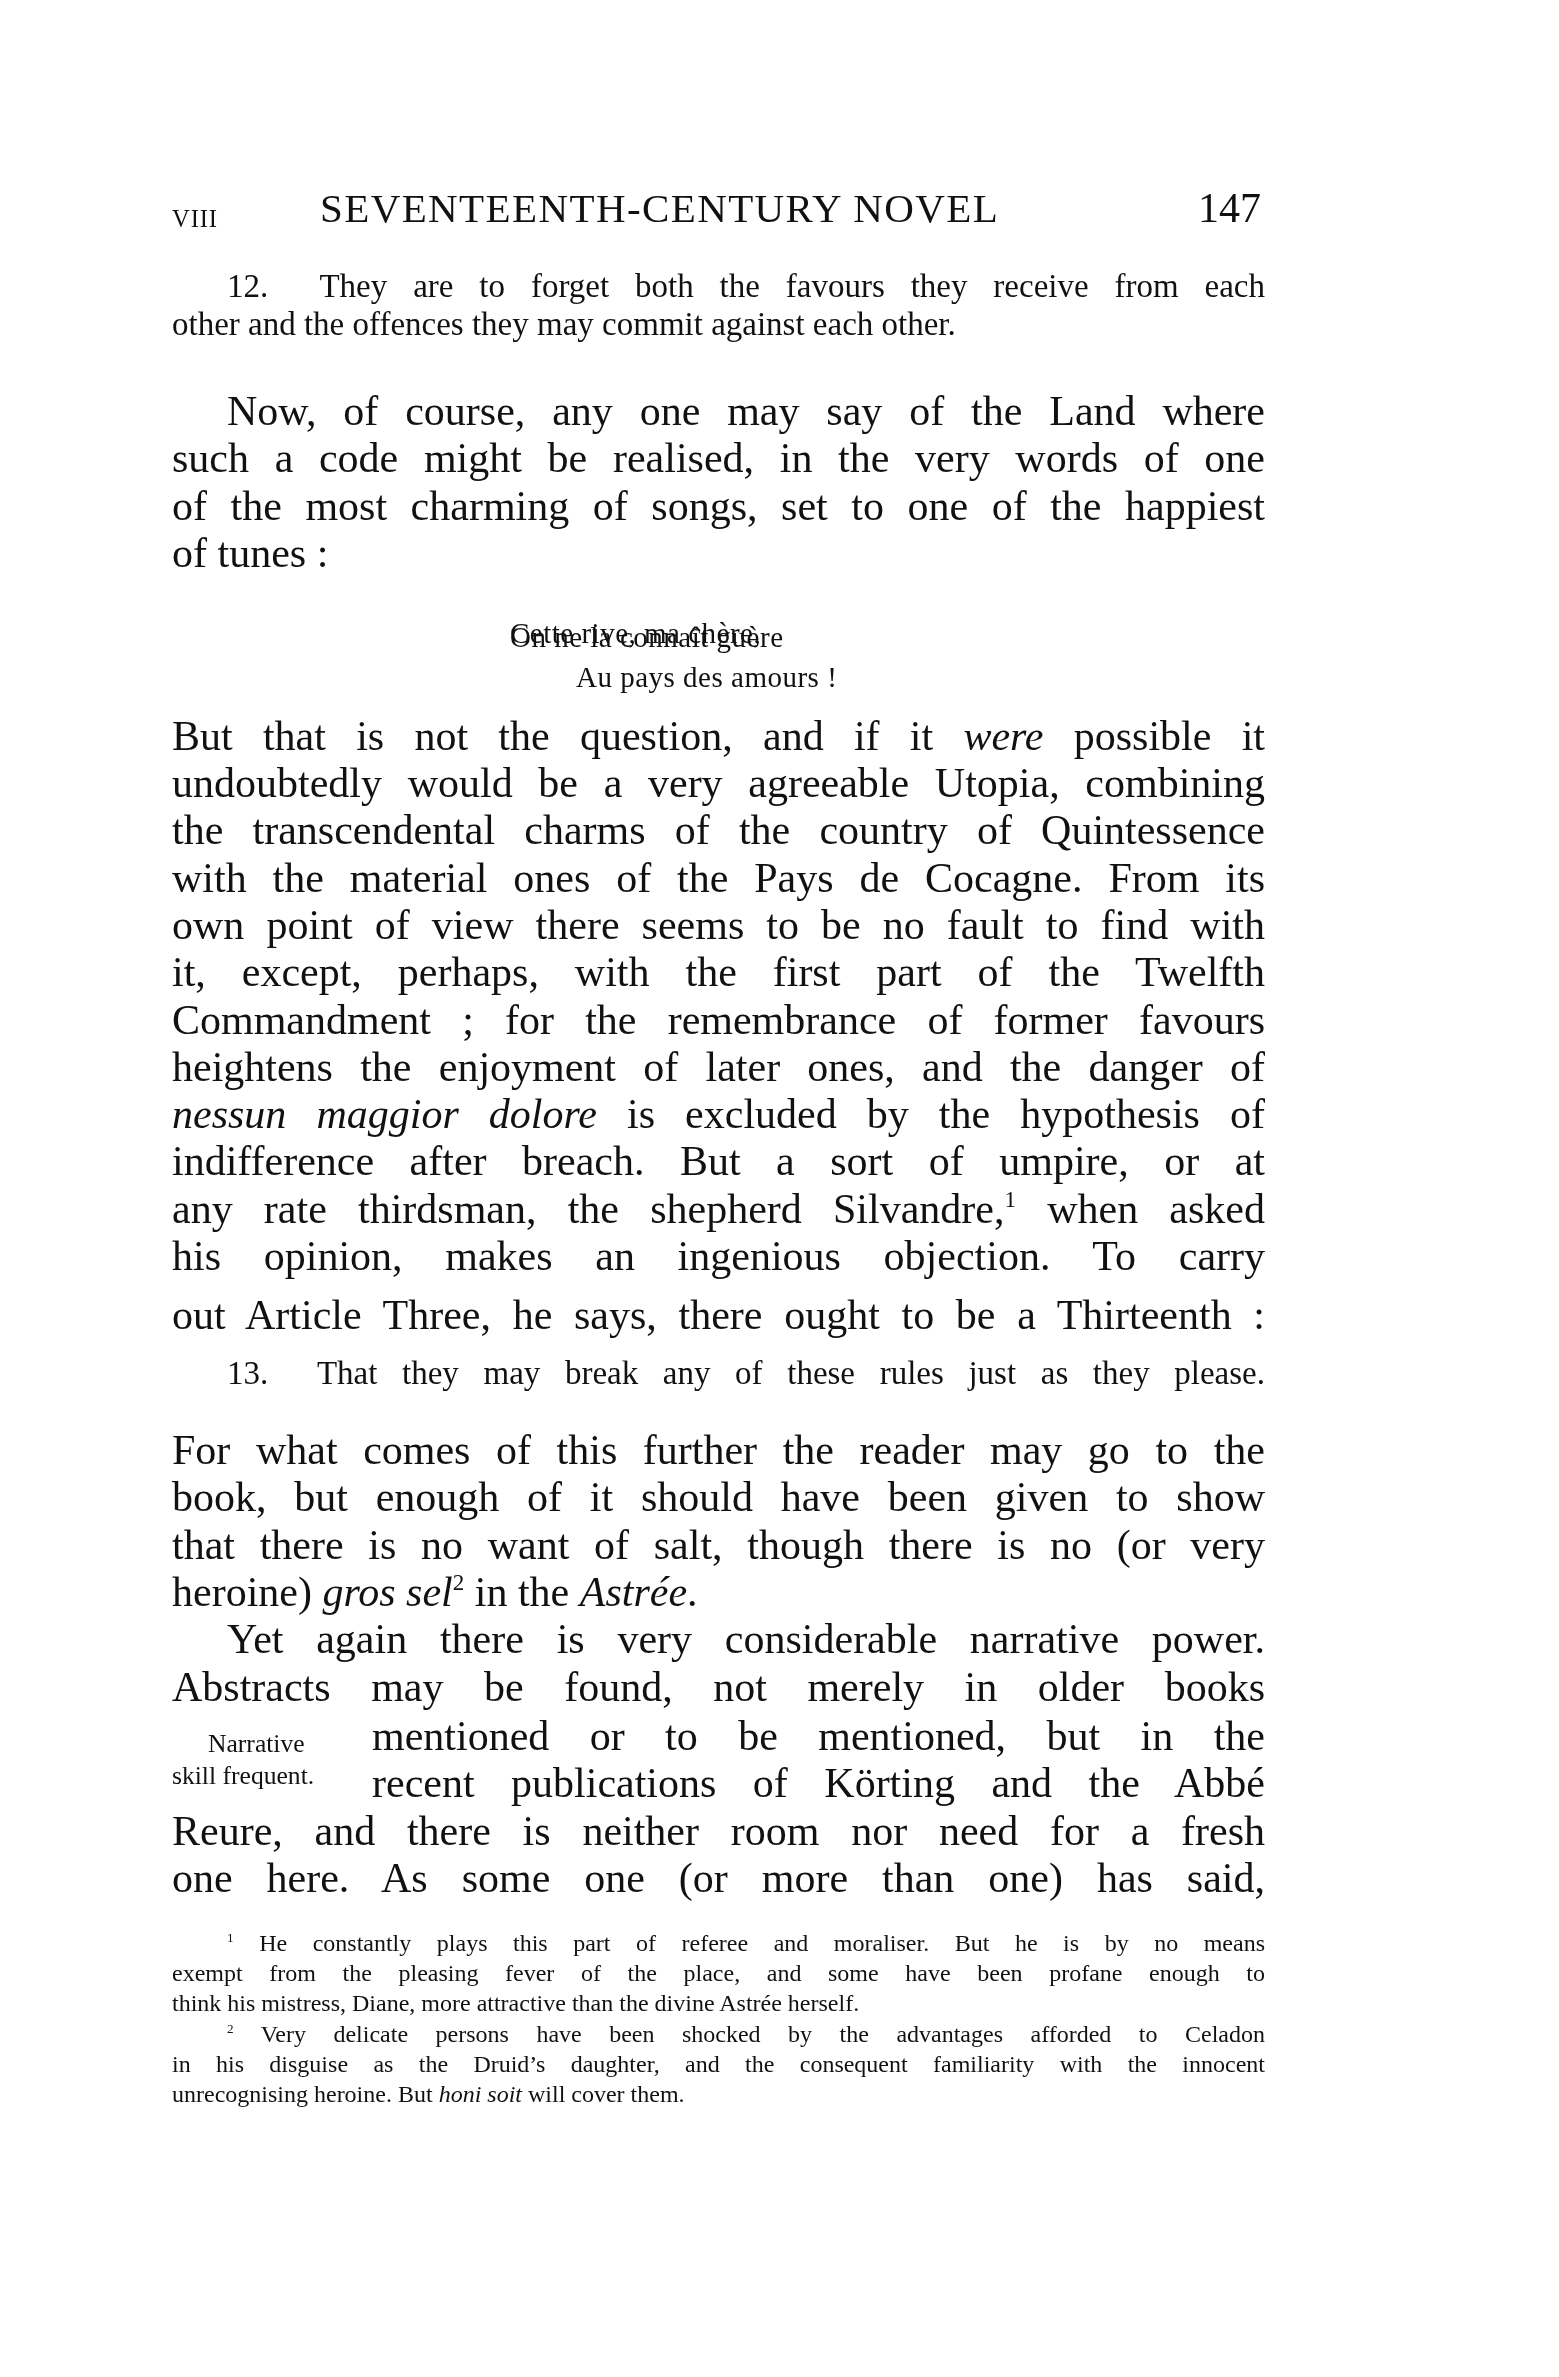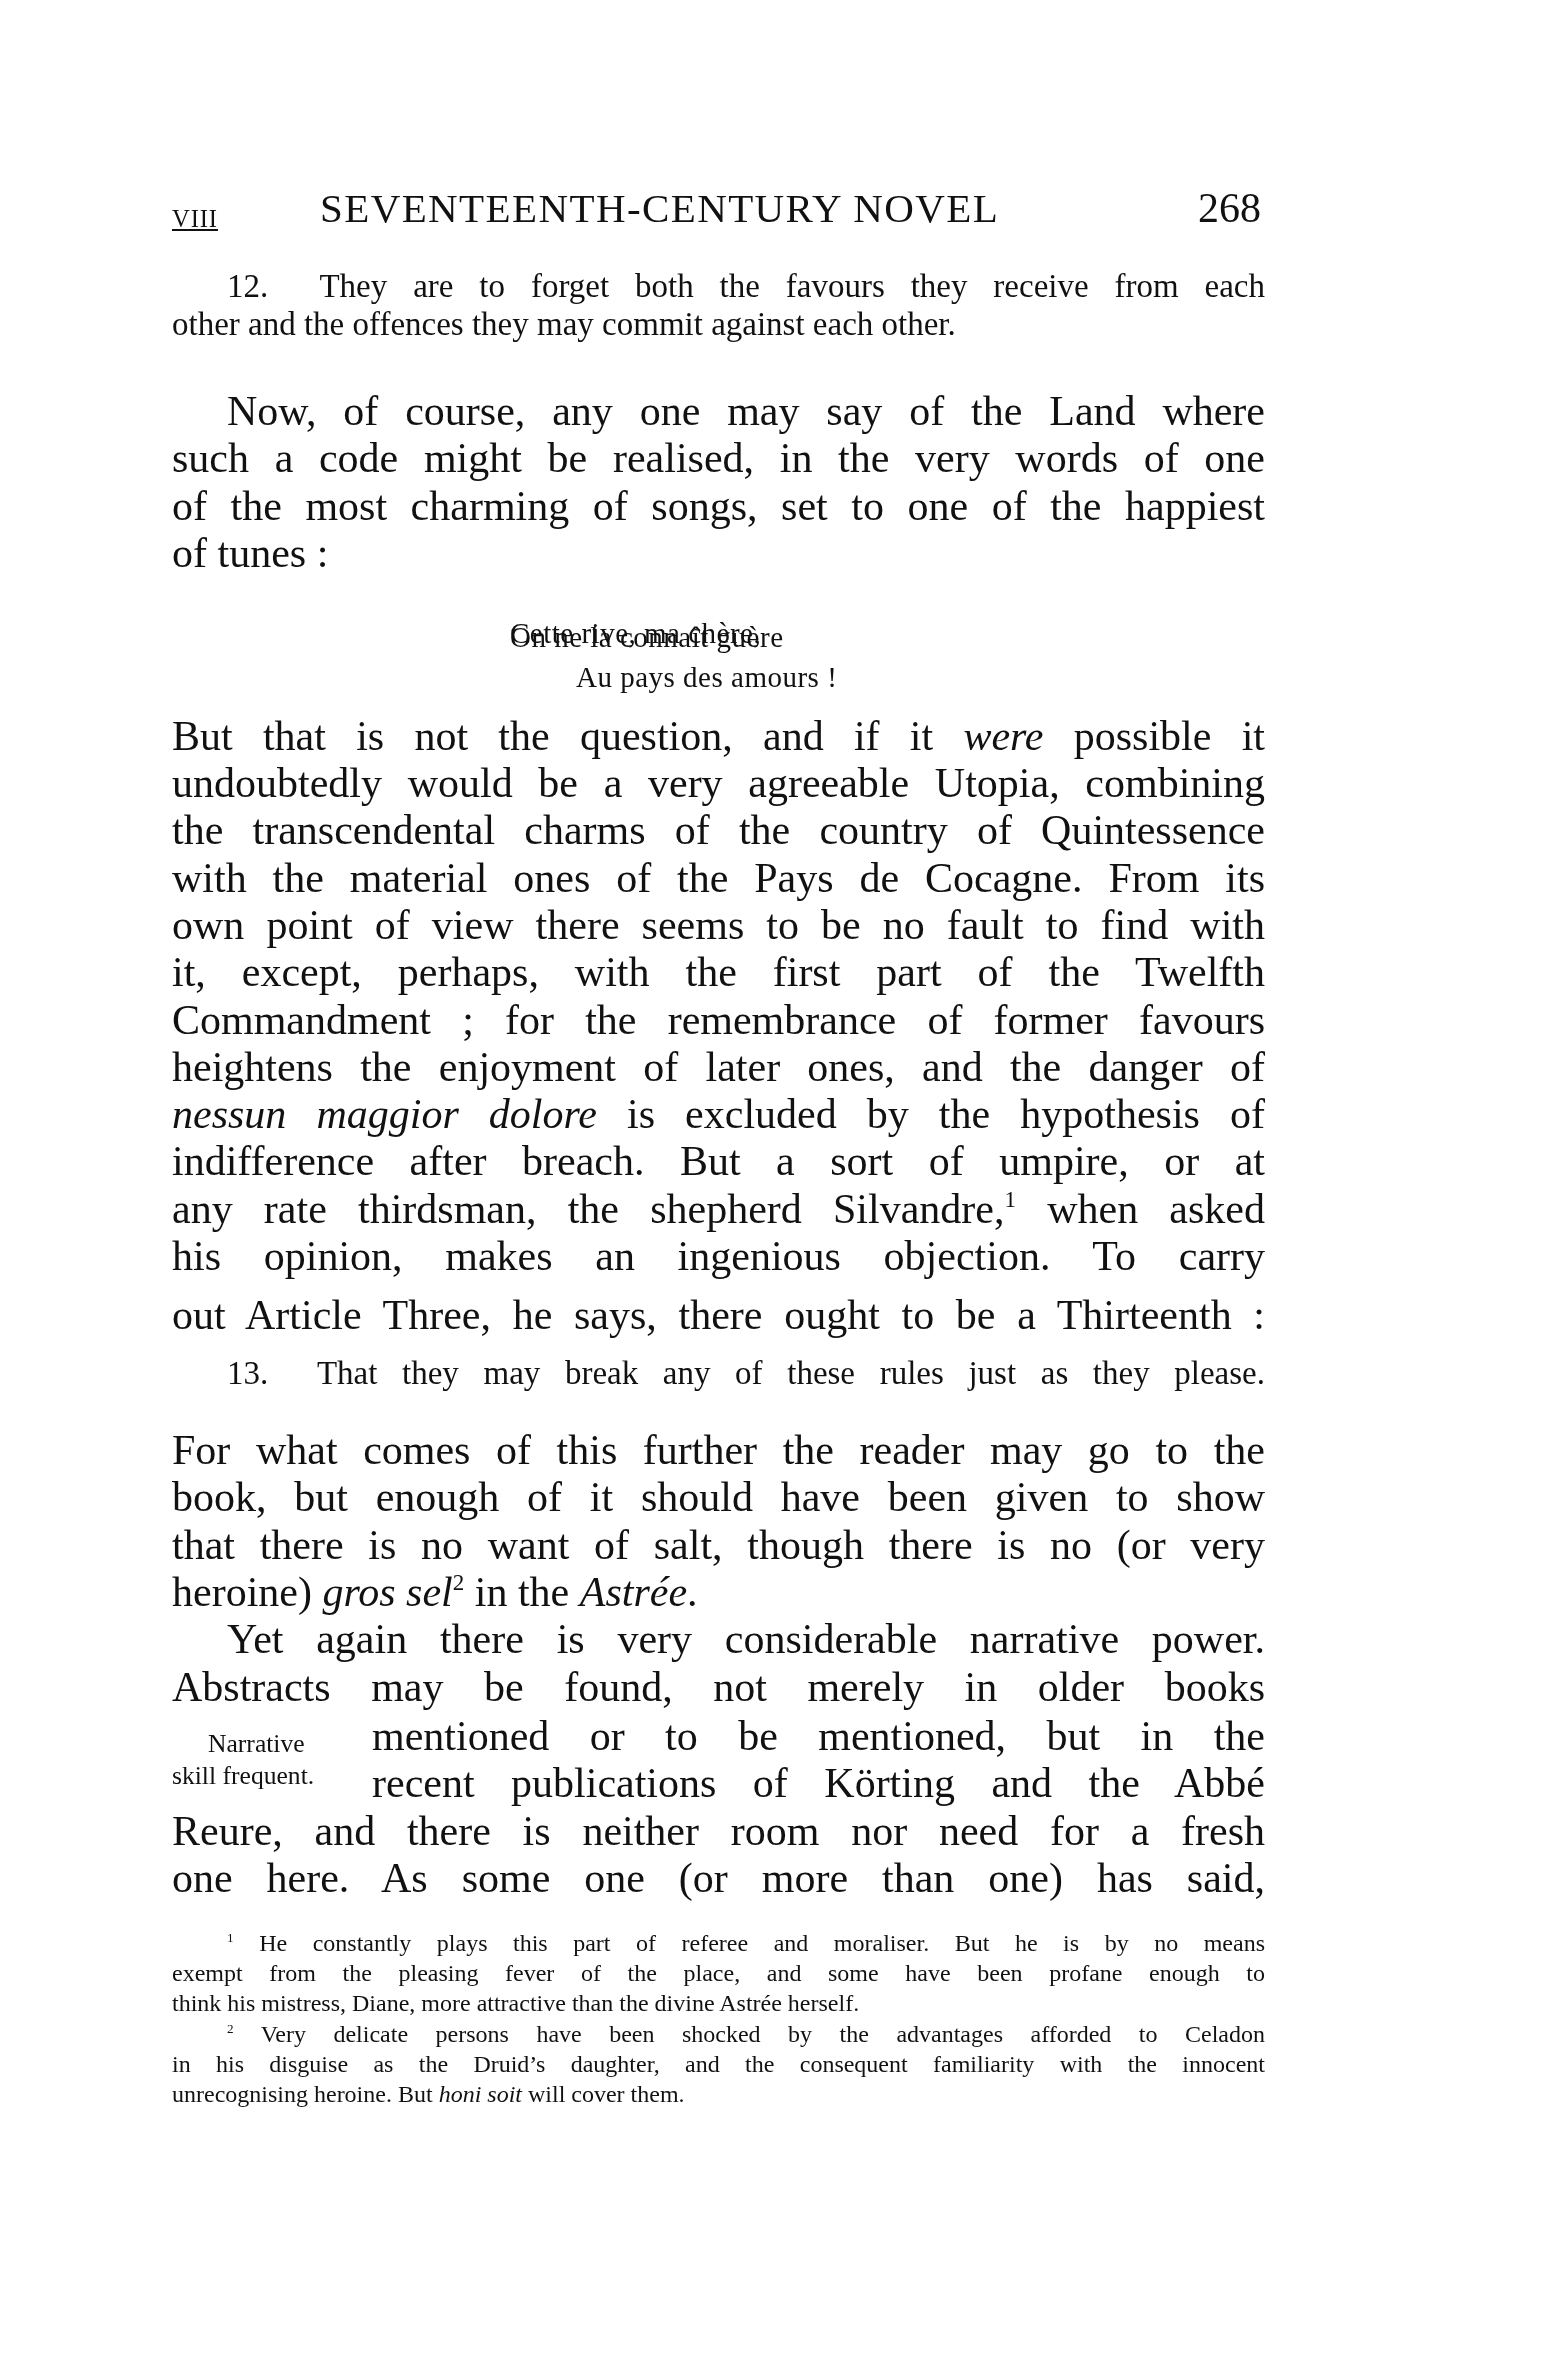--- a/index.html
+++ b/index.html
@@ -3,40 +3,40 @@
 <meta charset="utf-8">
 <style>
   html, body { margin: 0; padding: 0; background: #ffffff; }
   body { width: 1560px; height: 2377px; position: relative; overflow: hidden;
          font-family: "Liberation Serif", "DejaVu Serif", serif; color: #111; }
   .page { position: absolute; left: 0; top: 0; width: 1560px; height: 2377px; background: #fff; }
   .ln { position: absolute; left: 172px; width: 1093px; white-space: nowrap;
         font-size: 42px; line-height: 47px; height: 47px; }
   .just { text-align: justify; text-align-last: justify; }
   .hdr { position: absolute; top: 185px; height: 47px; line-height: 47px; white-space: nowrap; }
-  .hdr-chap { left: 172px; font-size: 24.6px; font-variant: small-caps; letter-spacing: 0.9px; top: 195px; text-decoration: underline; }
+  .hdr-chap { left: 172px; font-size: 24.6px; font-variant: small-caps; letter-spacing: 0.9px; top: 195px; }
   .hdr-title { left: 320px; font-size: 41px; letter-spacing: 1.4px; }
   .hdr-page { left: 1198px; font-size: 42px; }
   .sm { position: absolute; left: 172px; width: 1093px; white-space: nowrap; font-size: 33px; line-height: 38px; height: 38px; }
   .verse { position: absolute; white-space: nowrap; font-size: 29px; line-height: 34px; letter-spacing: 0.5px; }
   .fn { position: absolute; left: 172px; width: 1093px; white-space: nowrap; font-size: 24px; line-height: 30px; height: 30px; }
   .marg { position: absolute; white-space: nowrap; font-size: 25.6px; line-height: 32px; }
   .ind { left: 227px; width: 1038px; }
   .ind-narr { left: 372px; width: 893px; }
   i { font-style: italic; }
   sup { font-size: 0.55em; vertical-align: 0.7em; line-height: 0; }
 </style>
 </head>
 <body>
 
 <div class="page">
 
   <div class="hdr hdr-chap">VIII</div>
   <div class="hdr hdr-title">SEVENTEENTH-CENTURY NOVEL</div>
-  <div class="hdr hdr-page">268</div>
+  <div class="hdr hdr-page">147</div>
 
   <div class="sm just ind" style="top:267px;"><span>12.</span>&nbsp; <span>They are to forget both the favours they receive from each</span></div>
   <div class="sm" style="top:305px;">other and the offences they may commit against each other.</div>
 
   <div class="ln just ind" style="top:388px;">Now, of course, any one may say of the Land where</div>
   <div class="ln just" style="top:435px;">such a code might be realised, in the very words of one</div>
   <div class="ln" style="top:530px;">of tunes :</div>
   <div class="ln just" style="top:483px;">of the most charming of songs, set to one of the happiest</div>
 
   <div class="verse" style="left:510px; top:586px;margin-top:30px;">Cette rive, ma chère,</div>

